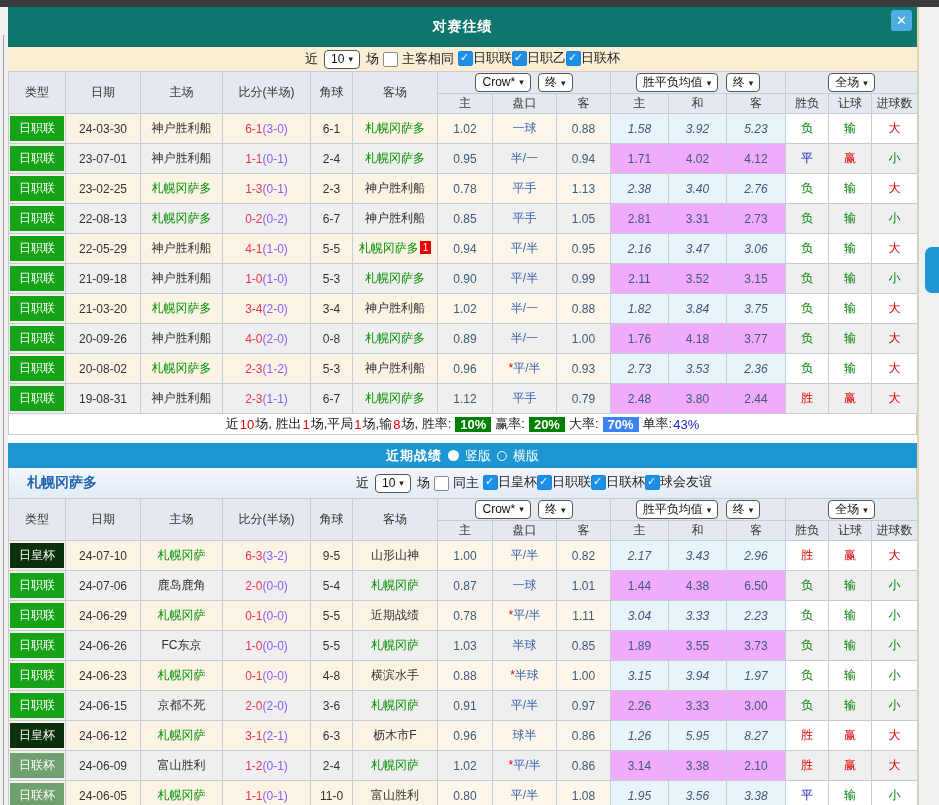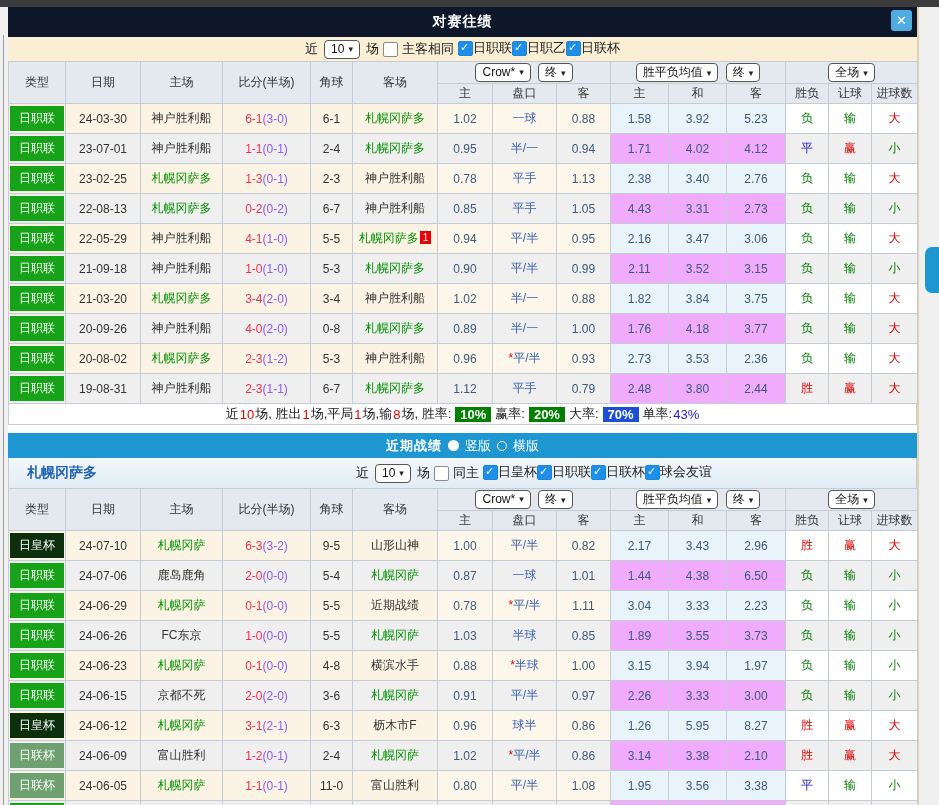--- a/index.html
+++ b/index.html
@@ -1,21 +1,21 @@
 <!DOCTYPE html>
 <html><head>
 <meta charset="utf-8">
 <style>
   html,body{margin:0;padding:0;width:939px;height:805px;overflow:hidden;background:#F0F0F0;
     font-family:"Liberation Sans","DejaVu Sans",sans-serif;}
   .topstrip{position:absolute;left:0;top:0;width:939px;height:7px;background:#3B3B3B;}
   .leftline{position:absolute;left:3px;top:35px;width:1px;height:770px;background:#9A9A9A;}
   .dialog{position:absolute;left:8px;top:7px;width:909px;background:#FFF;border-right:2px solid #E2D5AE;}
   
-  .titlebar{height:30px;background:#0f172a;position:relative;display:flex;align-items:center;justify-content:center;}
+  .titlebar{height:40px;background:#0f766e;position:relative;display:flex;align-items:center;justify-content:center;}
   .titlebar .t{color:#FFF;font-weight:bold;font-size:14px;letter-spacing:1px;}
   .closebtn{position:absolute;right:5px;top:3px;width:21px;height:21px;background:#4FACE1;color:#FFF;
     font-size:13px;line-height:21px;text-align:center;border-radius:3px;cursor:pointer;font-weight:bold;}
   
   .filterbar{height:24px;background:#FAEFD5;display:flex;align-items:center;justify-content:center;
     font-size:13px;color:#222;gap:4px;}
   .cb{display:inline-block;width:13px;height:13px;border:1px solid #8A8A8A;background:#FFF;
     vertical-align:-2px;position:relative;border-radius:2px;}
   .cb.on{background:#1E8FE8;border-color:#1C85D8;}
   .cb.on::after{content:"✓";color:#FFF;font-size:11px;font-weight:bold;position:absolute;left:1px;top:-1px;}
@@ -32,41 +32,41 @@
   tbody td{height:27px;color:#333;}
   .tcell{padding:1px;}
   .tb{height:25px;line-height:25px;color:#FFF;font-size:12px;}
   .t-j{background:#17A317;}
   .t-e{background:#0C300C;}
   .t-l{background:#6FA070;}
   tr.odd  .gL{background:#FBF4E5;}
   tr.even .gL{background:#EFEFEF;}
   tr.odd  .gM{background:#FCF7EA;}
   tr.even .gM{background:#EFEFEF;}
-  tr.odd  .gE{background:#E9F3FA;}
+  tr.odd  .gE{background:#E9F3FA;font-style:italic;}
   tr.even .gE{background:#f0abfc;}
   tr.odd  .gR{background:#FFFFFF;}
   tr.even .gR{background:#EFEFEF;}
   .gteam{color:#009000;}
   .sc{color:#EE3150;}
   .half{color:#8b5cf6;}
   .num{color:#3D5A78;}
   .hc{color:#3D64AE;}
   .star{color:#E80000;}
   .rc{display:inline-block;background:#E80000;color:#FFF;font-size:10px;line-height:13px;padding:0 3px;
     margin-left:1px;vertical-align:1px;}
   .c-red{color:#DD0000;}
   .c-green{color:#088008;}
   .c-blue{color:#1515CC;}
   
   .sumrow{height:20px;border:1px solid #C4CDD5;border-top:none;display:flex;align-items:center;
     justify-content:center;font-size:13px;color:#222;gap:1px;}
   .badge{color:#FFF;padding:0 5px;font-weight:bold;margin:0 3px;}
   .badge.green{background:#008000;}
-  .badge.red{background:#1d4ed8;}
+  .badge.red{background:#3b82f6;}
   .sred{color:#E00000;}
   .sblue{color:#2222DD;}
   
   .bar2{height:25px;background:#1E96D2;margin-top:8px;display:flex;align-items:center;justify-content:center;
     gap:6px;color:#FFF;font-size:13px;}
   .bar2 .t{font-weight:bold;font-size:13px;letter-spacing:1px;}
   .radio{display:inline-block;width:11px;height:11px;border-radius:50%;vertical-align:-1px;cursor:pointer;}
   .radio.fill{background:#FFF;}
   .radio.hollow{width:8px;height:8px;border:1.5px solid #FFF;background:transparent;}
   .teamrow{height:30px;background:linear-gradient(#F2F7FB,#E2ECF5);position:relative;
@@ -233,21 +233,21 @@
             <div class="tb t-j">日职联</div>
           </td>
           <td class="gL">22-08-13</td>
           <td class="gL gteam">札幌冈萨多</td>
           <td class="gL"><span class="sc">0-2</span><span class="half">(0-2)</span></td>
           <td class="gL">6-7</td>
           <td class="gL">神户胜利船</td>
           <td class="gM num">0.85</td>
           <td class="gM hc">平手</td>
           <td class="gM num">1.05</td>
-          <td class="gE num">4.43</td>
+          <td class="gE num">2.81</td>
           <td class="gE num">3.31</td>
           <td class="gE num">2.73</td>
           <td class="gR c-green">负</td>
           <td class="gR c-green">输</td>
           <td class="gR c-green">小</td>
         </tr>
         <tr class="odd">
           <td class="gL tcell">
             <div class="tb t-j">日职联</div>
           </td>

